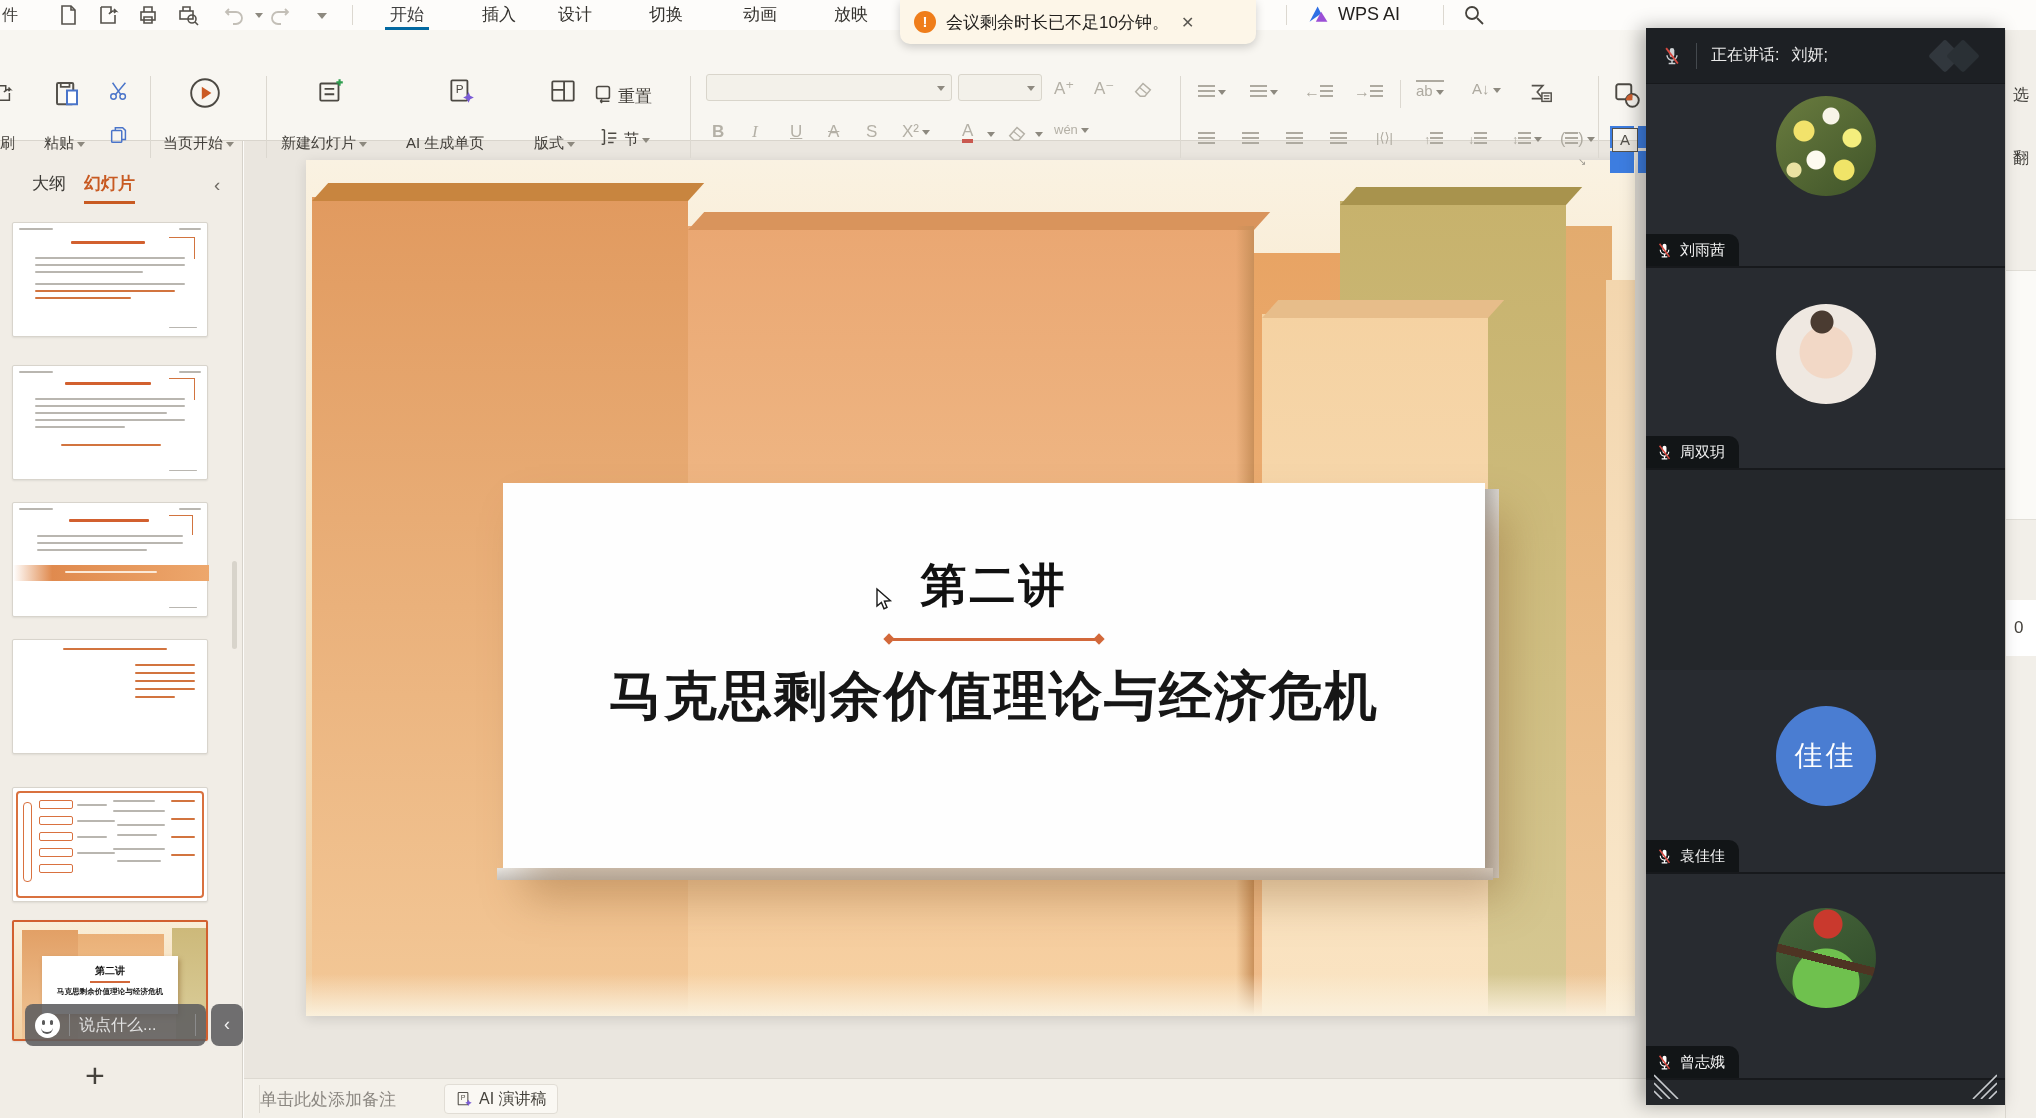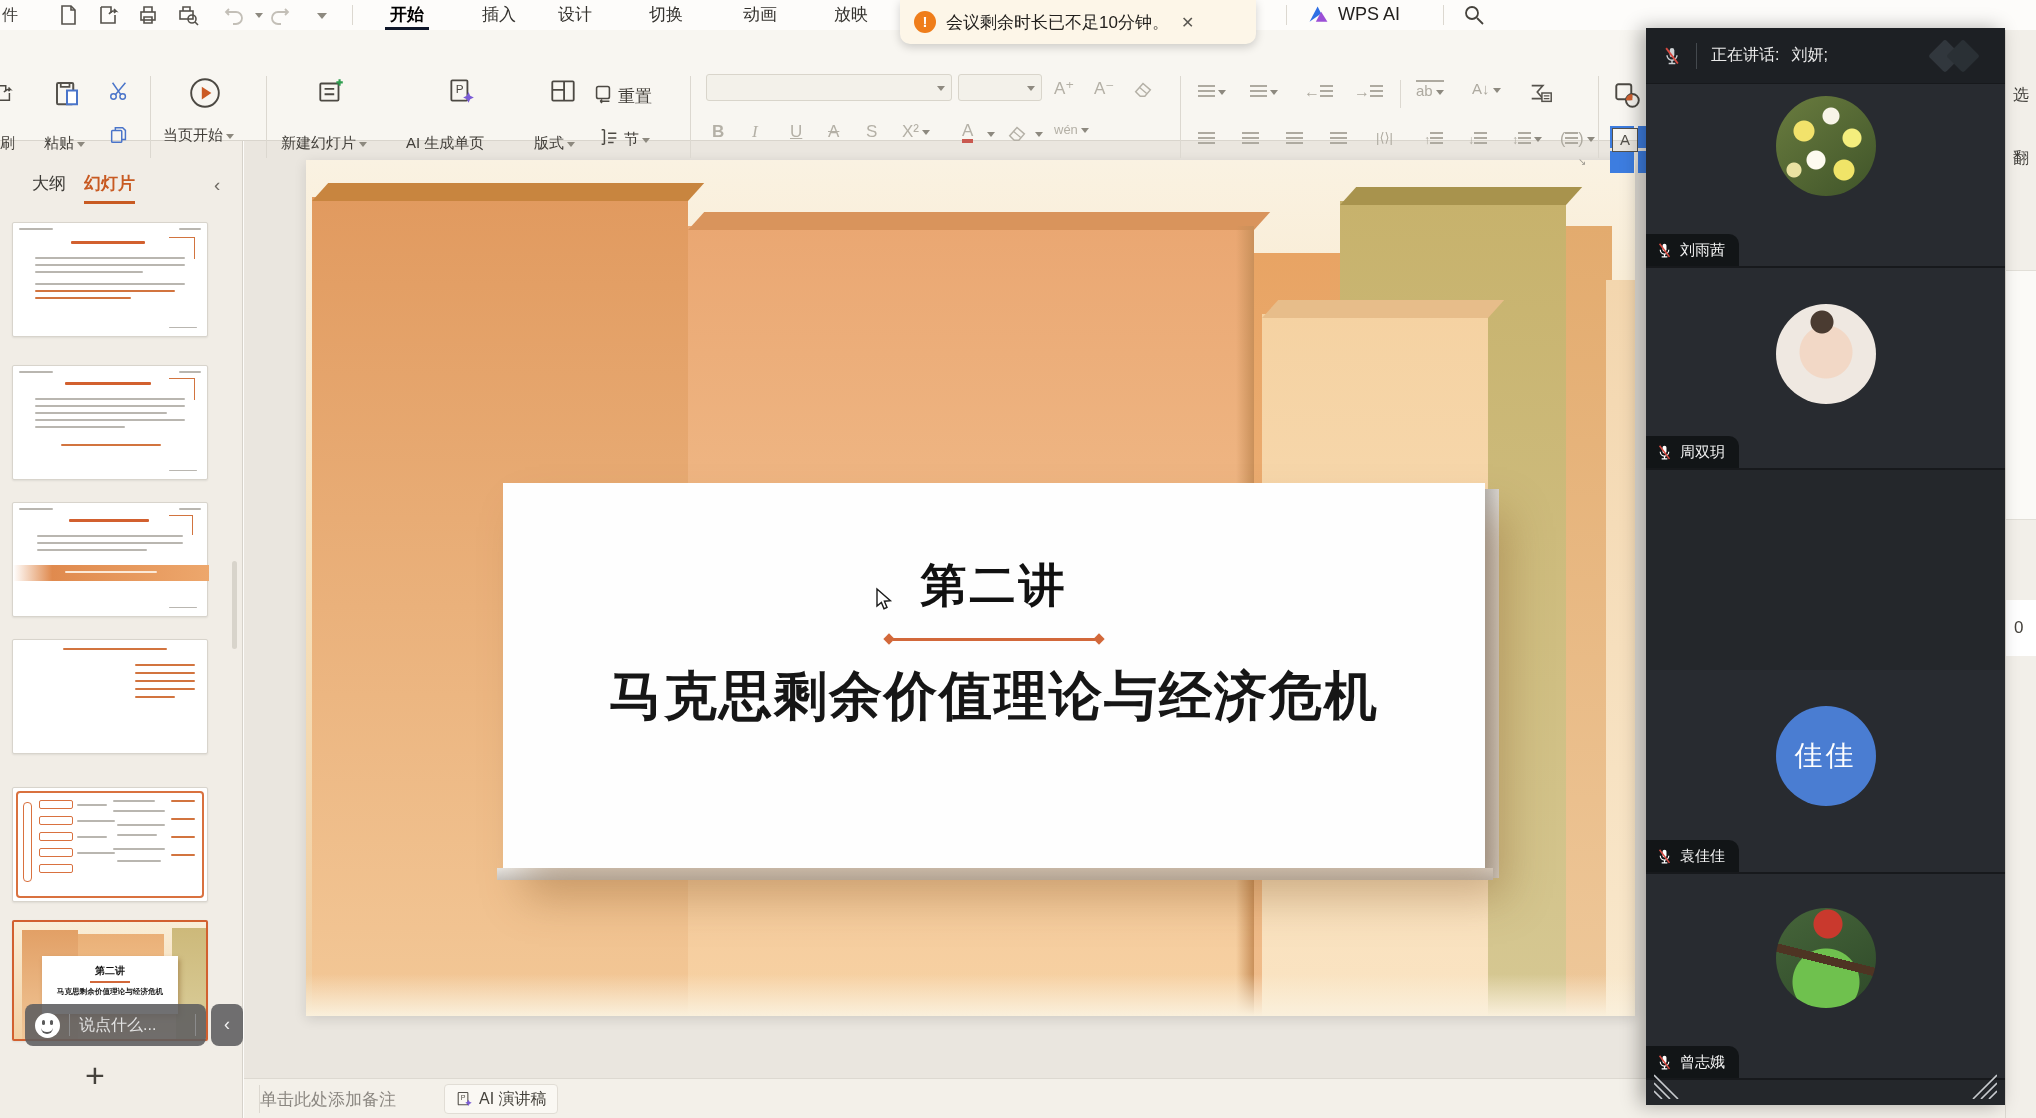--- a/index.html
+++ b/index.html
@@ -3,21 +3,21 @@
 <meta charset="utf-8">
 <style>
 *{margin:0;padding:0;box-sizing:border-box}
 html,body{width:2036px;height:1118px}
 body{font-family:"Liberation Sans","DejaVu Sans",sans-serif;background:#fff;overflow:hidden}
 .screen{position:relative;width:2036px;height:1118px;background:#fdfcfa;overflow:hidden}
 .abs{position:absolute}
 
 .menubar{position:absolute;left:0;top:0;width:2036px;height:30px;background:#fdfcfa;z-index:20}
 .mtab{position:absolute;top:0;height:30px;line-height:30px;font-size:17px;color:#34322e;text-align:center;cursor:default}
-.mtab.active{color:#000000;font-weight:bold;border-bottom:3px solid #0f172a}
+.mtab.active{color:#404040;font-weight:normal;border-bottom:3px solid #0369a1}
 .qicon{position:absolute;top:3px;width:24px;height:24px;color:#55524c}
 .qicon.dis{color:#c3bfb7}
 .vdiv{position:absolute;width:1px;background:#dcd8d0}
 .car{display:inline-block;width:0;height:0;border-left:4px solid transparent;border-right:4px solid transparent;border-top:5px solid #8d897f;vertical-align:middle;margin-left:3px}
 
 .toast{position:absolute;left:900px;top:0;width:356px;height:44px;background:#fdf6e8;border-radius:0 0 10px 10px;box-shadow:0 3px 10px rgba(0,0,0,.18);display:flex;align-items:center;gap:10px;padding:0 14px;z-index:60}
 .toast .warn{width:22px;height:22px;border-radius:50%;background:#ef7d1a;color:#fff;font-weight:bold;font-size:15px;text-align:center;line-height:22px;flex:none}
 .toast .txt{font-size:17px;color:#23211e;white-space:nowrap}
 .toast .close{font-size:16px;color:#5a5751;margin-left:2px;cursor:pointer}
 
@@ -259,21 +259,21 @@
         <use href="#i-cut"></use>
       </svg>
     <svg class="smicon" style="left:108px;top:94px;color:#4a74c9">
         <use href="#i-copy"></use>
       </svg>
     <div class="vdiv" style="left:150px;top:46px;height:82px"></div>
 
     <svg class="abs" style="left:188px;top:46px" width="34" height="34">
         <use href="#i-play"></use>
       </svg>
-    <div class="rlabel" style="left:163px;top:96px"><span>当页开始</span><span class="car"></span></div>
+    <div class="rlabel" style="left:163px;top:104px"><span>当页开始</span><span class="car"></span></div>
     <div class="vdiv" style="left:266px;top:46px;height:82px"></div>
 
     <svg class="bigicon" style="left:316px;top:46px">
         <use href="#i-newslide"></use>
       </svg>
     <div class="rlabel" style="left:281px;top:104px"><span>新建幻灯片</span><span class="car"></span></div>
     <svg class="bigicon" style="left:446px;top:46px">
         <use href="#i-aipage"></use>
       </svg>
     <div class="rlabel" style="left:406px;top:104px">AI 生成单页</div>

